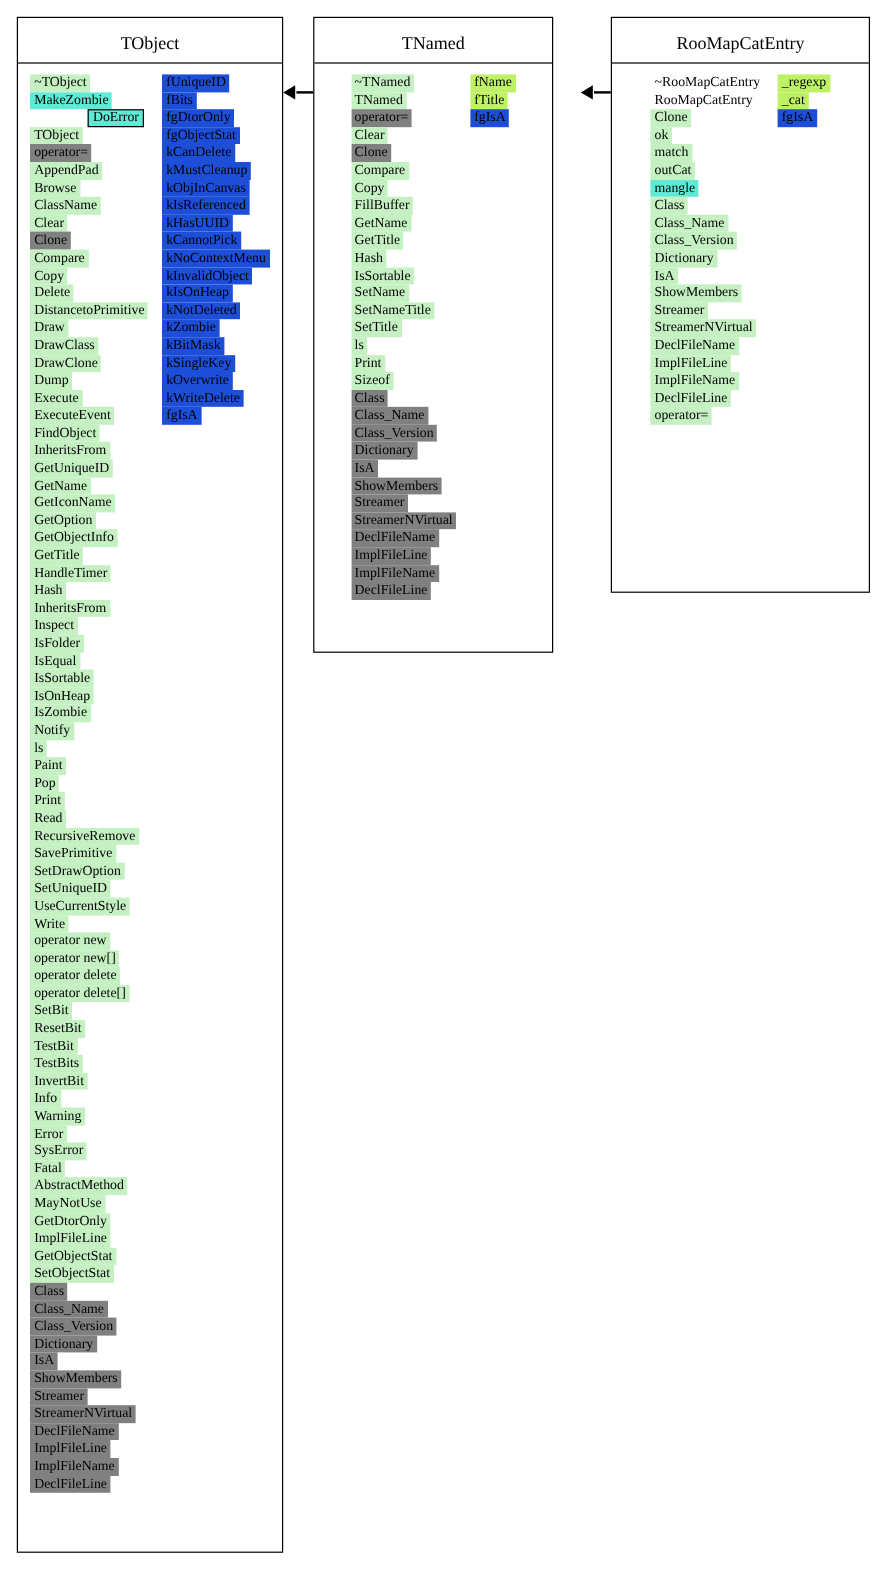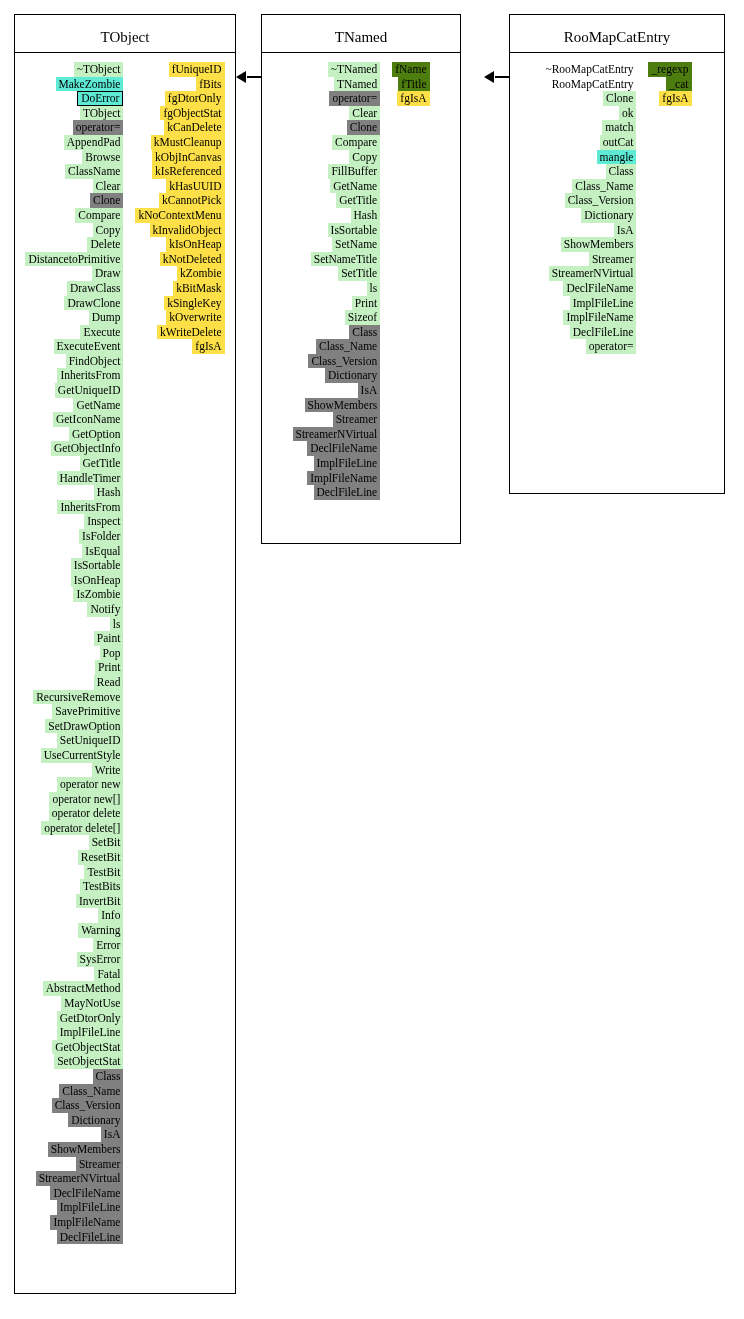--- a/index.html
+++ b/index.html
@@ -44,34 +44,34 @@
   .cols {
     display: flex;
     flex-direction: row;
     justify-content: center;
     align-items: flex-start;
     padding-top: 9px;
   }
   .col {
     display: flex;
     flex-direction: column;
-    align-items: flex-end;
+    align-items: flex-start;
   }
   .item {
     font-size: 11.5px;
     line-height: 14.6px;
     text-align: center;
     white-space: nowrap;
     padding: 0 3px;
     box-sizing: border-box;
   }
   .m-public { background: #c4f0c2; }
   .m-private { background: #808080; }
-  .m-field-prot { background: #fde047; }
-  .m-field-pub { background: #4d7c0f; }
+  .m-field-prot { background: #1d4ed8; }
+  .m-field-pub { background: #bef264; }
   .m-hl-yellow { background: #5eead4; }
   .col-methods { margin-right: 6px; }
   .col-fields { margin-left: 6px; }
 
   
   .arrow-line {
     position: absolute;
     height: 1.5px;
     background: #000000;
   }

